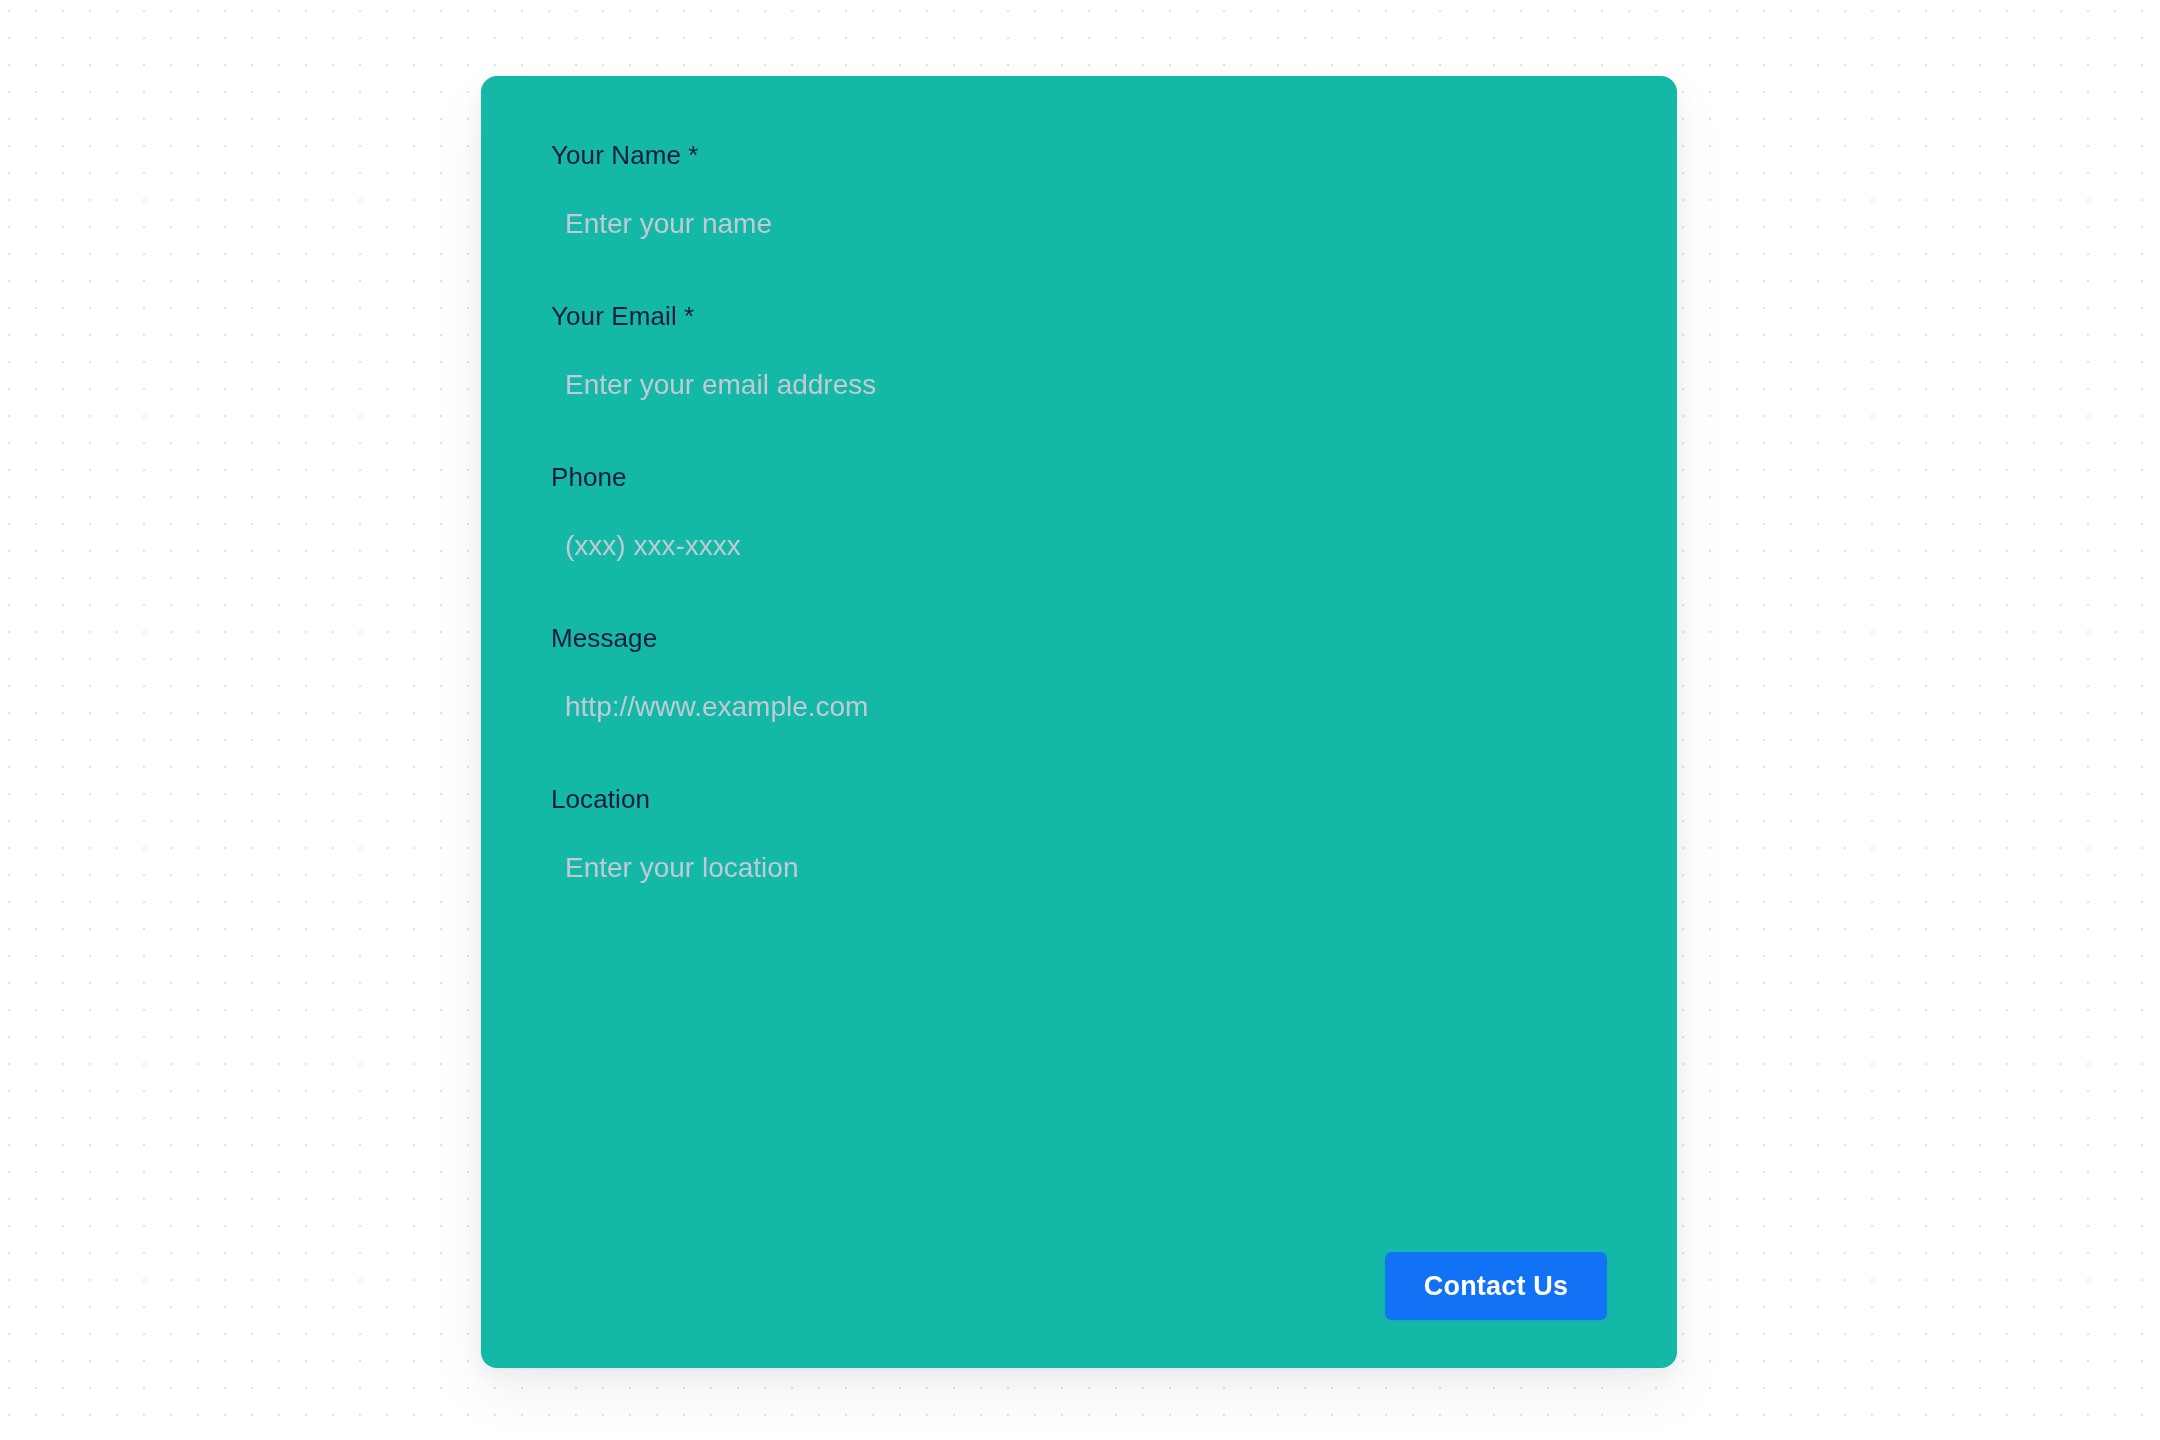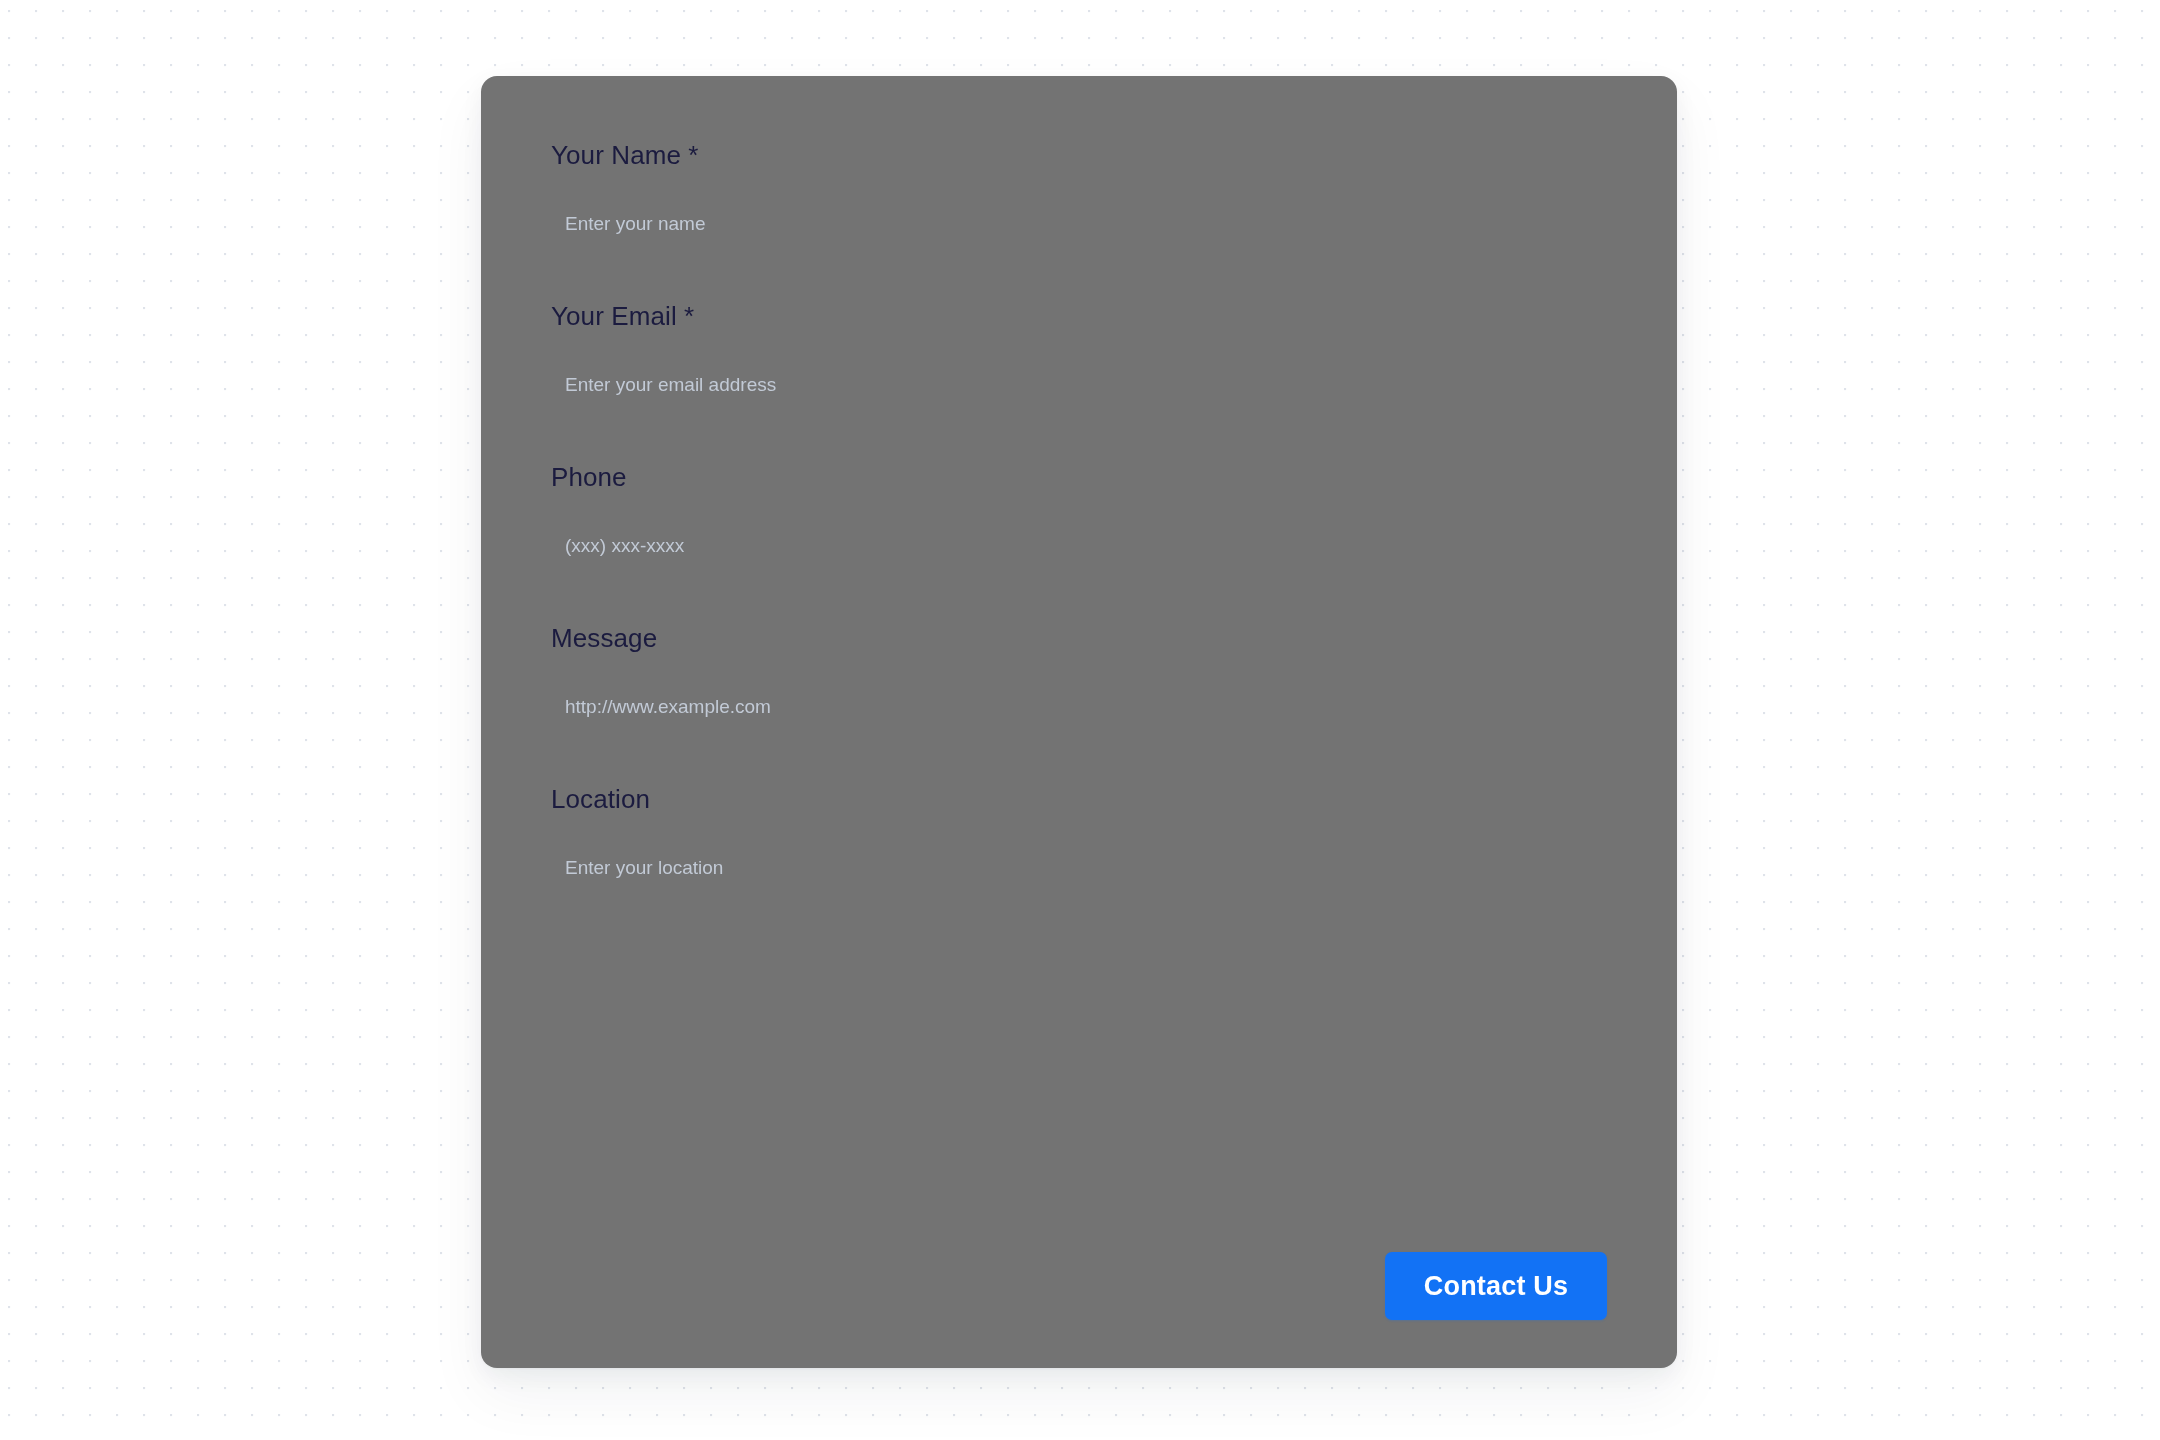--- a/index.html
+++ b/index.html
@@ -20,21 +20,21 @@
     position: relative;
   }
 
   
   .card {
     position: absolute;
     left: 481px;
     top: 76px;
     width: 1196px;
     height: 1292px;
-    background: #737373;
+    background: #14b8a6;
     border-radius: 16px;
     box-shadow:
       0 1px 2px rgba(24, 32, 60, 0.035),
       0 8px 22px rgba(24, 32, 60, 0.055),
       0 26px 60px rgba(24, 32, 60, 0.055);
     padding: 54px 50px 40px 70px;
     display: flex;
     flex-direction: column;
   }
 
@@ -60,21 +60,21 @@
   }
 
   .field-input {
     margin-top: 27px;
     width: 100%;
     height: 58px;
     border: none;
     outline: none;
     background: transparent;
     font-family: "Liberation Sans", sans-serif;
-    font-size: 19px;
+    font-size: 28px;
     color: #1b1b3f;
     padding: 0 14px;
     display: block;
   }
 
   .field-input::placeholder {
     color: #c2cad6;
     opacity: 1;
   }
 

